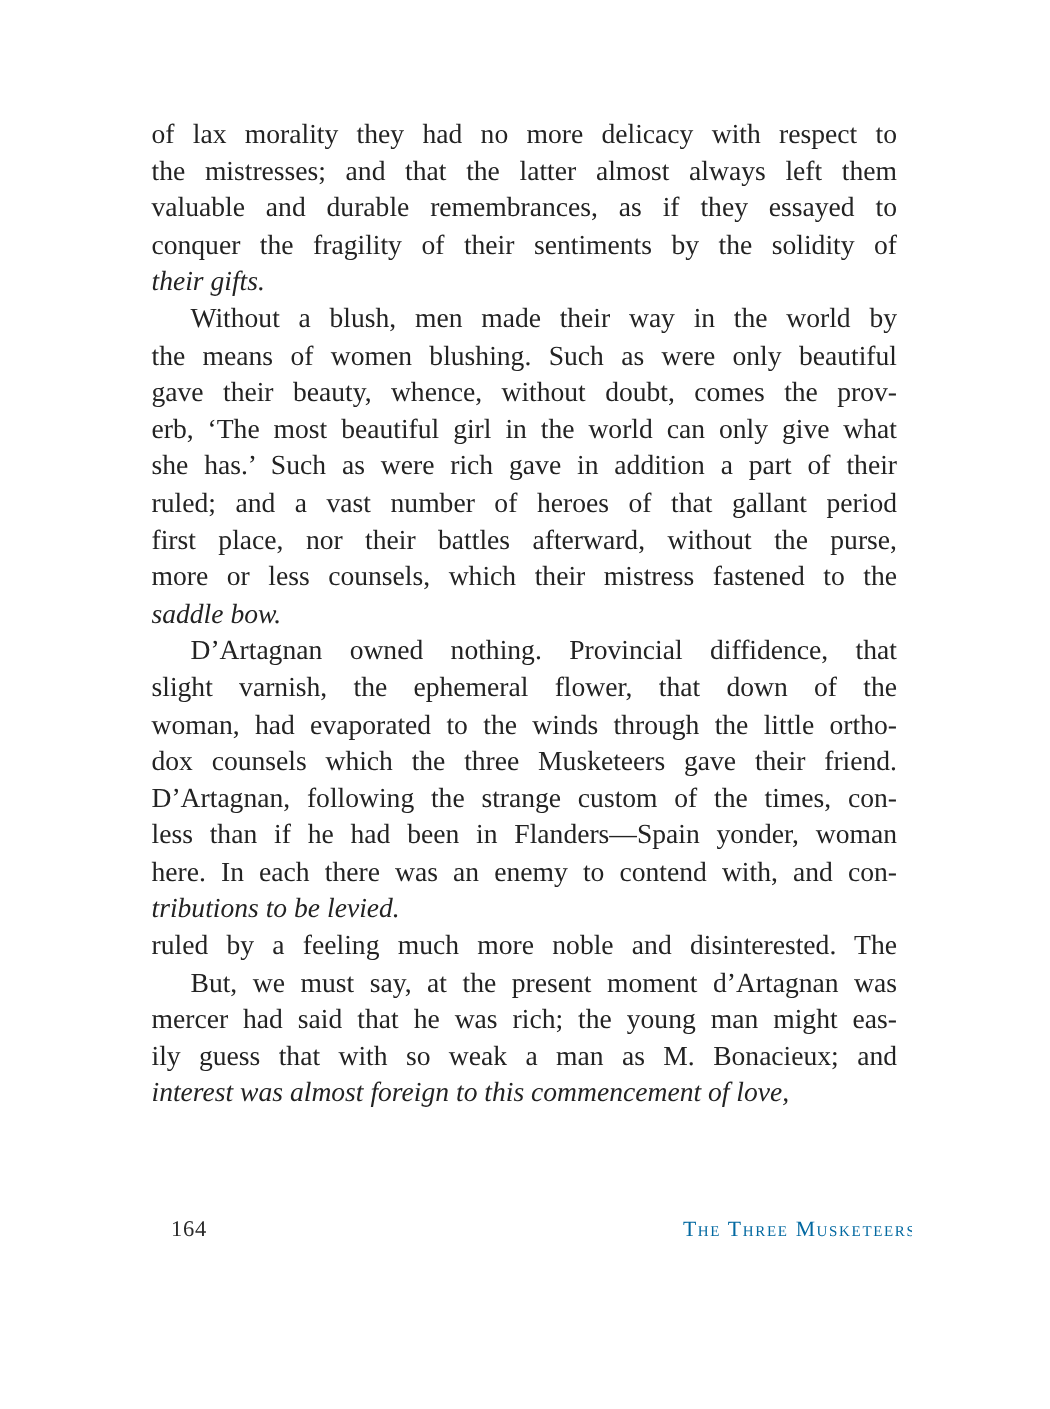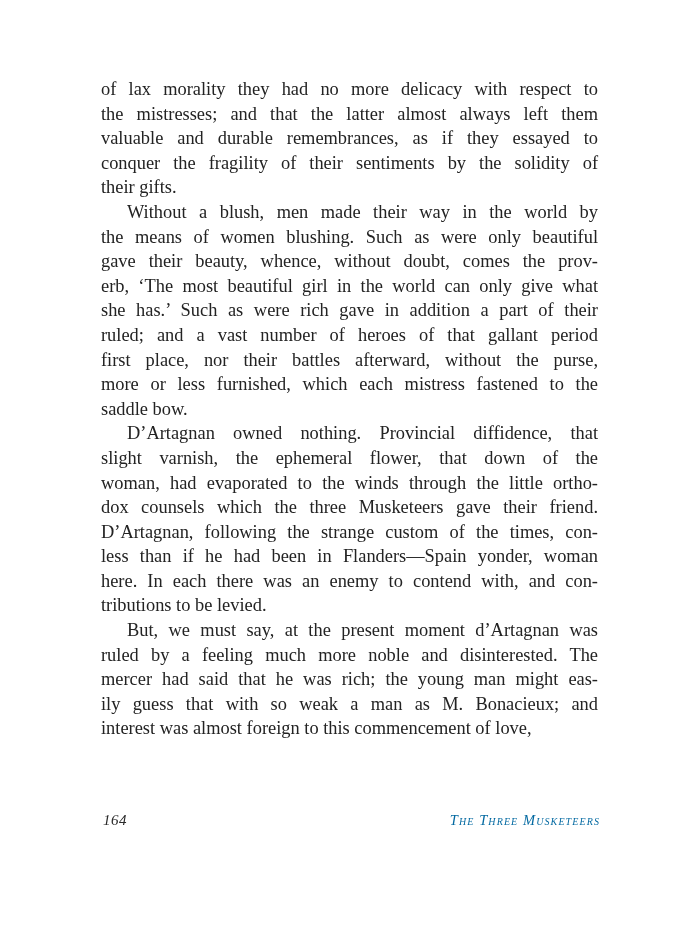--- a/index.html
+++ b/index.html
@@ -27,33 +27,33 @@
   }
   .paragraph { margin: 0; padding: 0; }
   .line {
     text-align: justify;
     text-align-last: justify;
     text-justify: inter-word;
     white-space: normal;
   }
   .line.last {
     text-align-last: left;
+    font-style: italic;
   }
   .line.indent {
     text-indent: 26px;
   }
   .footer {
     position: absolute;
-    left: 103px;
+    left: 114px;
     top: 812px;
     width: 497px;
     display: flex;
     justify-content: space-between;
     align-items: baseline;
-    font-style: italic;
   }
   .page-number {
     font-size: 15px;
     letter-spacing: 0.5px;
     color: #2a2a2a;
   }
   .running-title {
     font-size: 14.5px;
     font-variant: small-caps;
     letter-spacing: 1.1px;
@@ -74,36 +74,36 @@
         <div class="line last">their gifts.</div>
       </div>
       <div class="paragraph">
         <div class="line indent">Without a blush, men made their way in the world by</div>
         <div class="line">the means of women blushing. Such as were only beautiful</div>
         <div class="line">gave their beauty, whence, without doubt, comes the prov-</div>
         <div class="line">erb, ‘The most beautiful girl in the world can only give what</div>
         <div class="line">she has.’ Such as were rich gave in addition a part of their</div>
         <div class="line">ruled; and a vast number of heroes of that gallant period</div>
         <div class="line">first place, nor their battles afterward, without the purse,</div>
-        <div class="line">more or less furnished, which each mistress fastened to the</div>
+        <div class="line">more or less counsels, which their mistress fastened to the</div>
         <div class="line last">saddle bow.</div>
       </div>
       <div class="paragraph">
         <div class="line indent">D’Artagnan owned nothing. Provincial diffidence, that</div>
         <div class="line">slight varnish, the ephemeral flower, that down of the</div>
         <div class="line">woman, had evaporated to the winds through the little ortho-</div>
         <div class="line">dox counsels which the three Musketeers gave their friend.</div>
         <div class="line">D’Artagnan, following the strange custom of the times, con-</div>
         <div class="line">less than if he had been in Flanders—Spain yonder, woman</div>
         <div class="line">here. In each there was an enemy to contend with, and con-</div>
         <div class="line last">tributions to be levied.</div>
       </div>
       <div class="paragraph">
+        <div class="line">ruled by a feeling much more noble and disinterested. The</div>
         <div class="line indent">But, we must say, at the present moment d’Artagnan was</div>
-        <div class="line">ruled by a feeling much more noble and disinterested. The</div>
         <div class="line">mercer had said that he was rich; the young man might eas-</div>
         <div class="line">ily guess that with so weak a man as M. Bonacieux; and</div>
         <div class="line last">interest was almost foreign to this commencement of love,</div>
       </div>
     </div>
   <div class="footer">
     <span class="page-number">164</span>
     <span class="running-title">The Three Musketeers</span>
   </div>
 </div>

